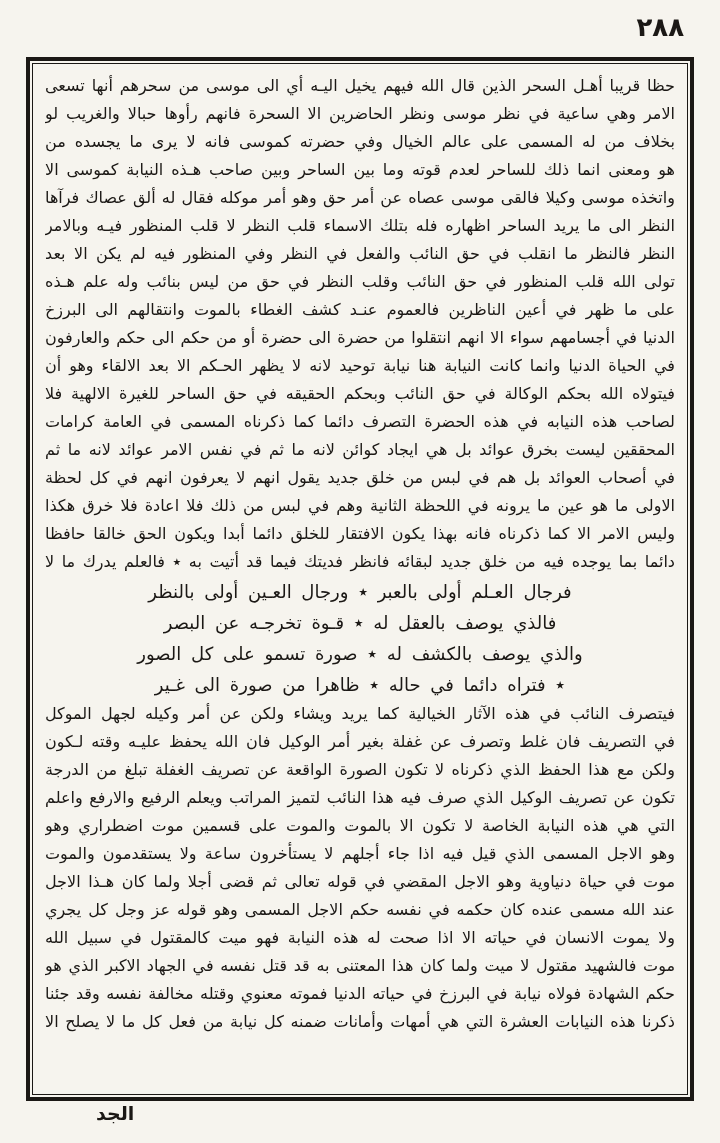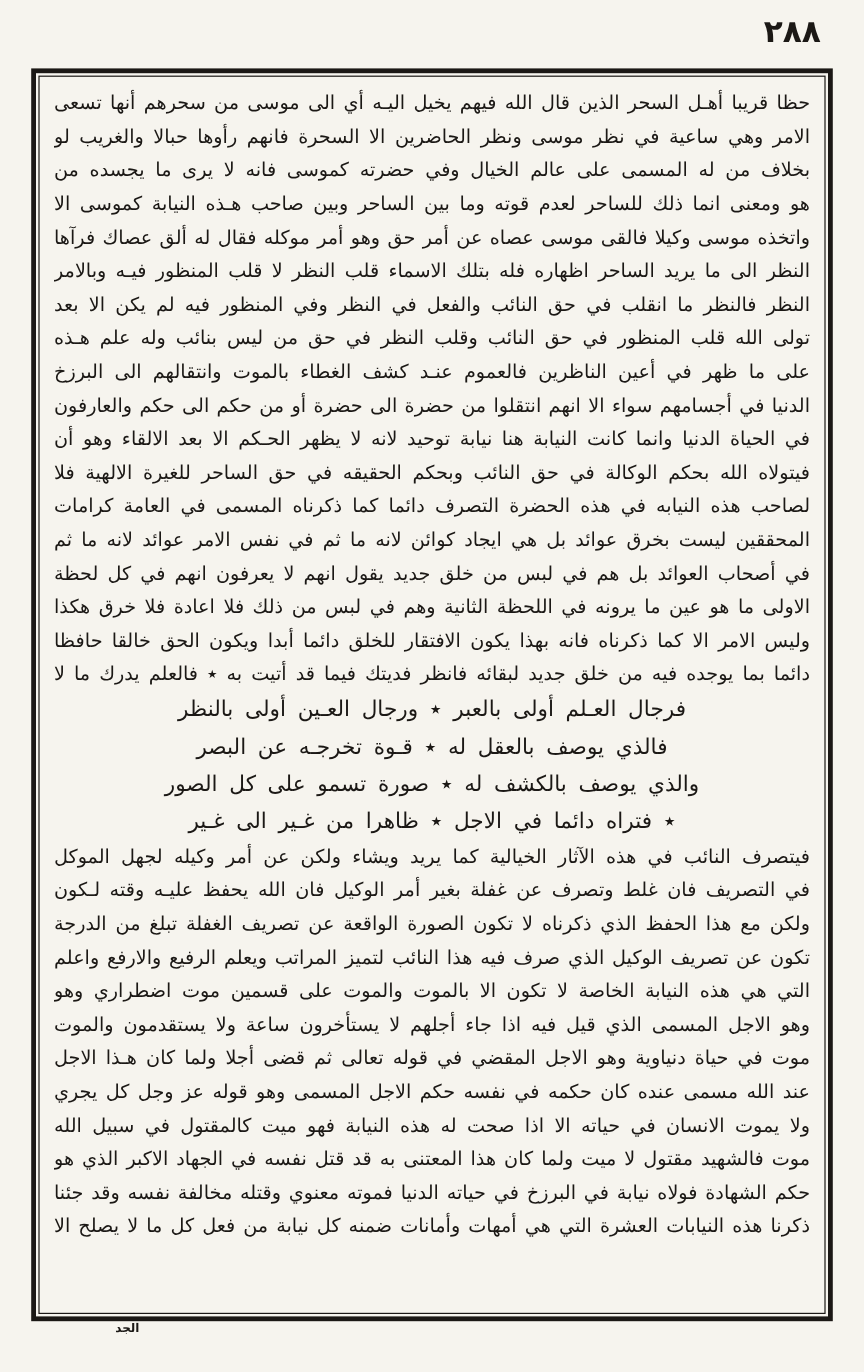--- a/index.html
+++ b/index.html
@@ -52,21 +52,21 @@
     height: 31px;
     line-height: 31px;
     text-align: center;
     text-align-last: center;
     font-size: 18px;
     word-spacing: 4px;
   }
   .catchword {
     position: absolute;
     top: 1102px; left: 96px;
-    font-size: 10px;
+    font-size: 19px;
     font-weight: bold;
   }
 </style>
 </head>
 <body>
 
 <div class="page">
   <div class="page-number">٢٨٨</div>
 
   <div class="frame">
@@ -88,21 +88,21 @@
           <div class="line">المحققين ليست بخرق عوائد بل هي ايجاد كوائن لانه ما ثم في نفس الامر عوائد لانه ما ثم تكرار فان ثم ما يعود وهو قوله</div>
           <div class="line">في أصحاب العوائد بل هم في لبس من خلق جديد يقول انهم لا يعرفون انهم في كل لحظة في خلق جديد فما يرونه في اللحظة</div>
           <div class="line">الاولى ما هو عين ما يرونه في اللحظة الثانية وهم في لبس من ذلك فلا اعادة فلا خرق هكذا يدركه المحققون من أهـل الله</div>
           <div class="line">وليس الامر الا كما ذكرناه فانه بهذا يكون الافتقار للخلق دائما أبدا ويكون الحق خالقا حافظا على هذا الوجود وجوده</div>
           <div class="line">دائما بما يوجده فيه من خلق جديد لبقائه فانظر فديتك فيما قد أتيت به ٭ فالعلم يدرك ما لا يدرك البصر</div>
         </div>
       <div id="poetry" class="poetry">
           <div class="line">فرجال العـلم أولى بالعبر ٭ ورجال العـين أولى بالنظر</div>
           <div class="line">فالذي يوصف بالعقل له ٭ قـوة تخرجـه عن البصر</div>
           <div class="line">والذي يوصف بالكشف له ٭ صورة تسمو على كل الصور</div>
-          <div class="line">٭ فتراه دائما في الاجل ٭ ظاهرا من غـير الى غـير</div>
+          <div class="line">٭ فتراه دائما في حاله ٭ ظاهرا من صورة الى غـير</div>
         </div>
       <div id="blockB">
           <div class="line">فيتصرف النائب في هذه الآثار الخيالية كما يريد ويشاء ولكن عن أمر وكيله لجهل الموكل بالمصالح التي يعرفها الوكيل</div>
           <div class="line">في التصريف فان غلط وتصرف عن غفلة بغير أمر الوكيل فان الله يحفظ عليـه وقته لـكون الوكالة كما قلنا دورية</div>
           <div class="line">ولكن مع هذا الحفظ الذي ذكرناه لا تكون الصورة الواقعة عن تصريف الغفلة تبلغ من الدرجة مبلغ الصورة التي</div>
           <div class="line">تكون عن تصريف الوكيل الذي صرف فيه هذا النائب لتميز المراتب ويعلم الرفيع والارفع واعلم ان هـذه المرتبة</div>
           <div class="line">التي هي هذه النيابة الخاصة لا تكون الا بالموت والموت على قسمين موت اضطراري وهو المشهور في العموم والعرف</div>
           <div class="line">وهو الاجل المسمى الذي قيل فيه اذا جاء أجلهم لا يستأخرون ساعة ولا يستقدمون والموت الآخر موت اختياري وهو</div>
           <div class="line">موت في حياة دنياوية وهو الاجل المقضي في قوله تعالى ثم قضى أجلا ولما كان هـذا الاجل المقضي معـلوم الوقت</div>
           <div class="line">عند الله مسمى عنده كان حكمه في نفسه حكم الاجل المسمى وهو قوله عز وجل كل يجري الى أجل مسمى يعني في حاله</div>

